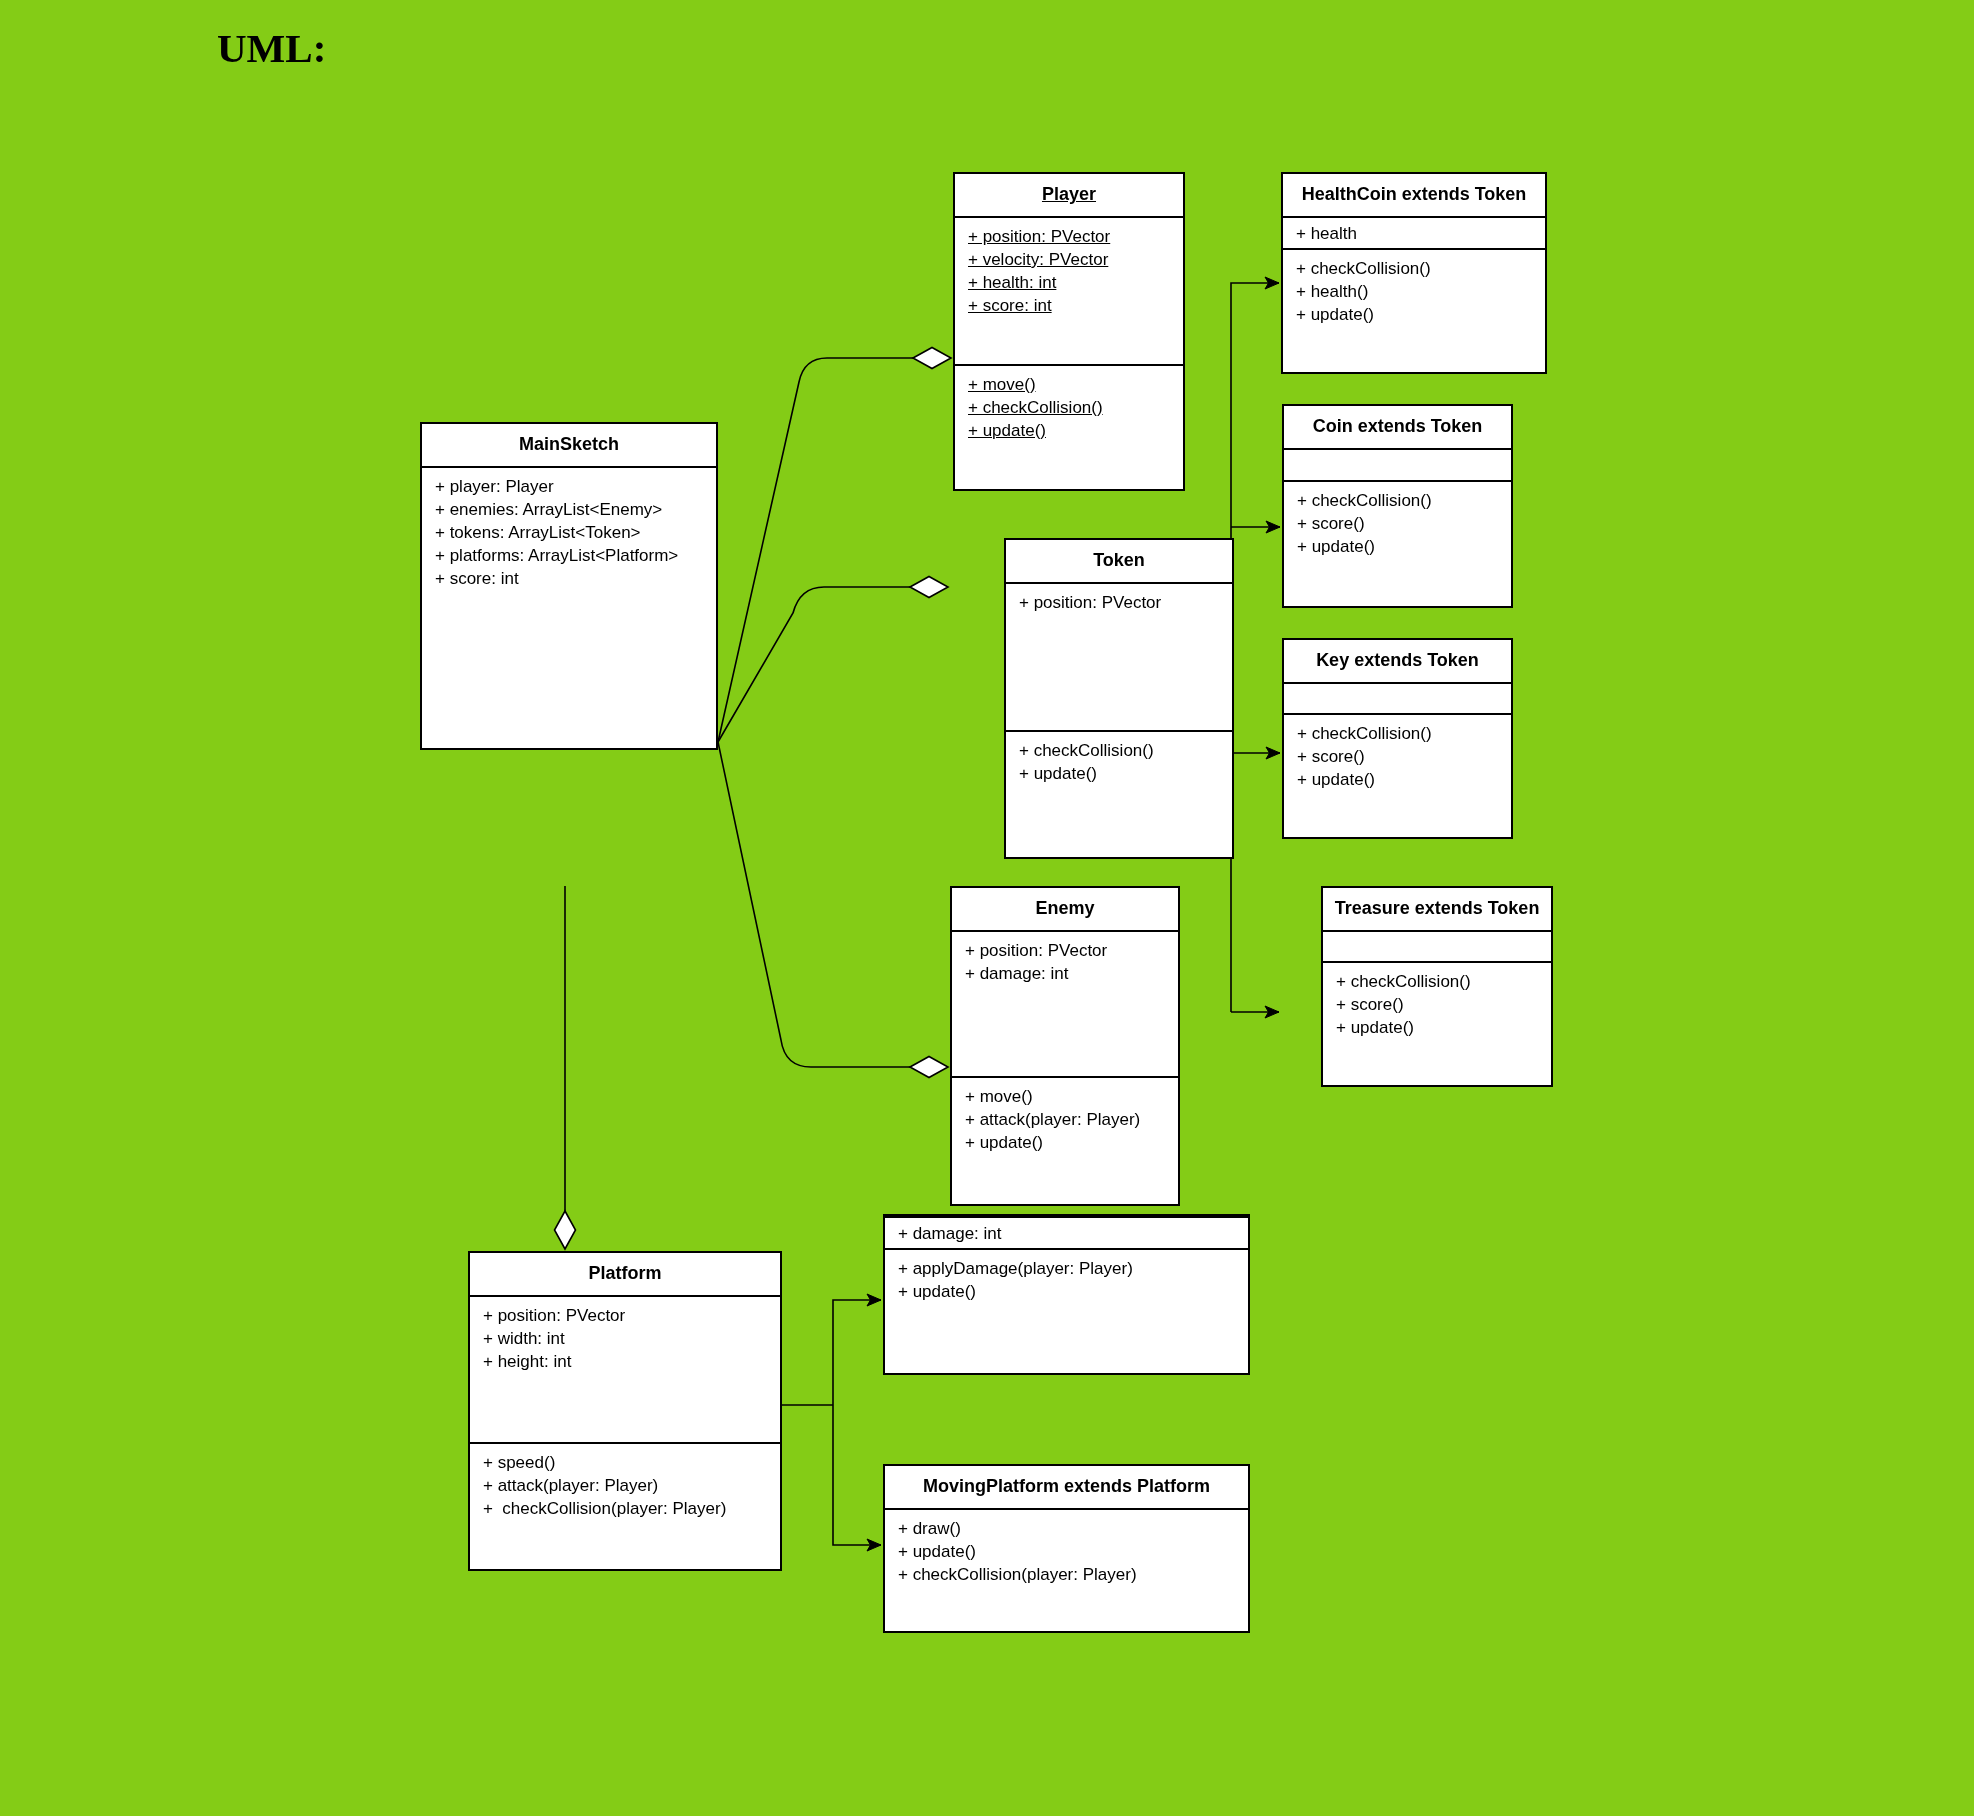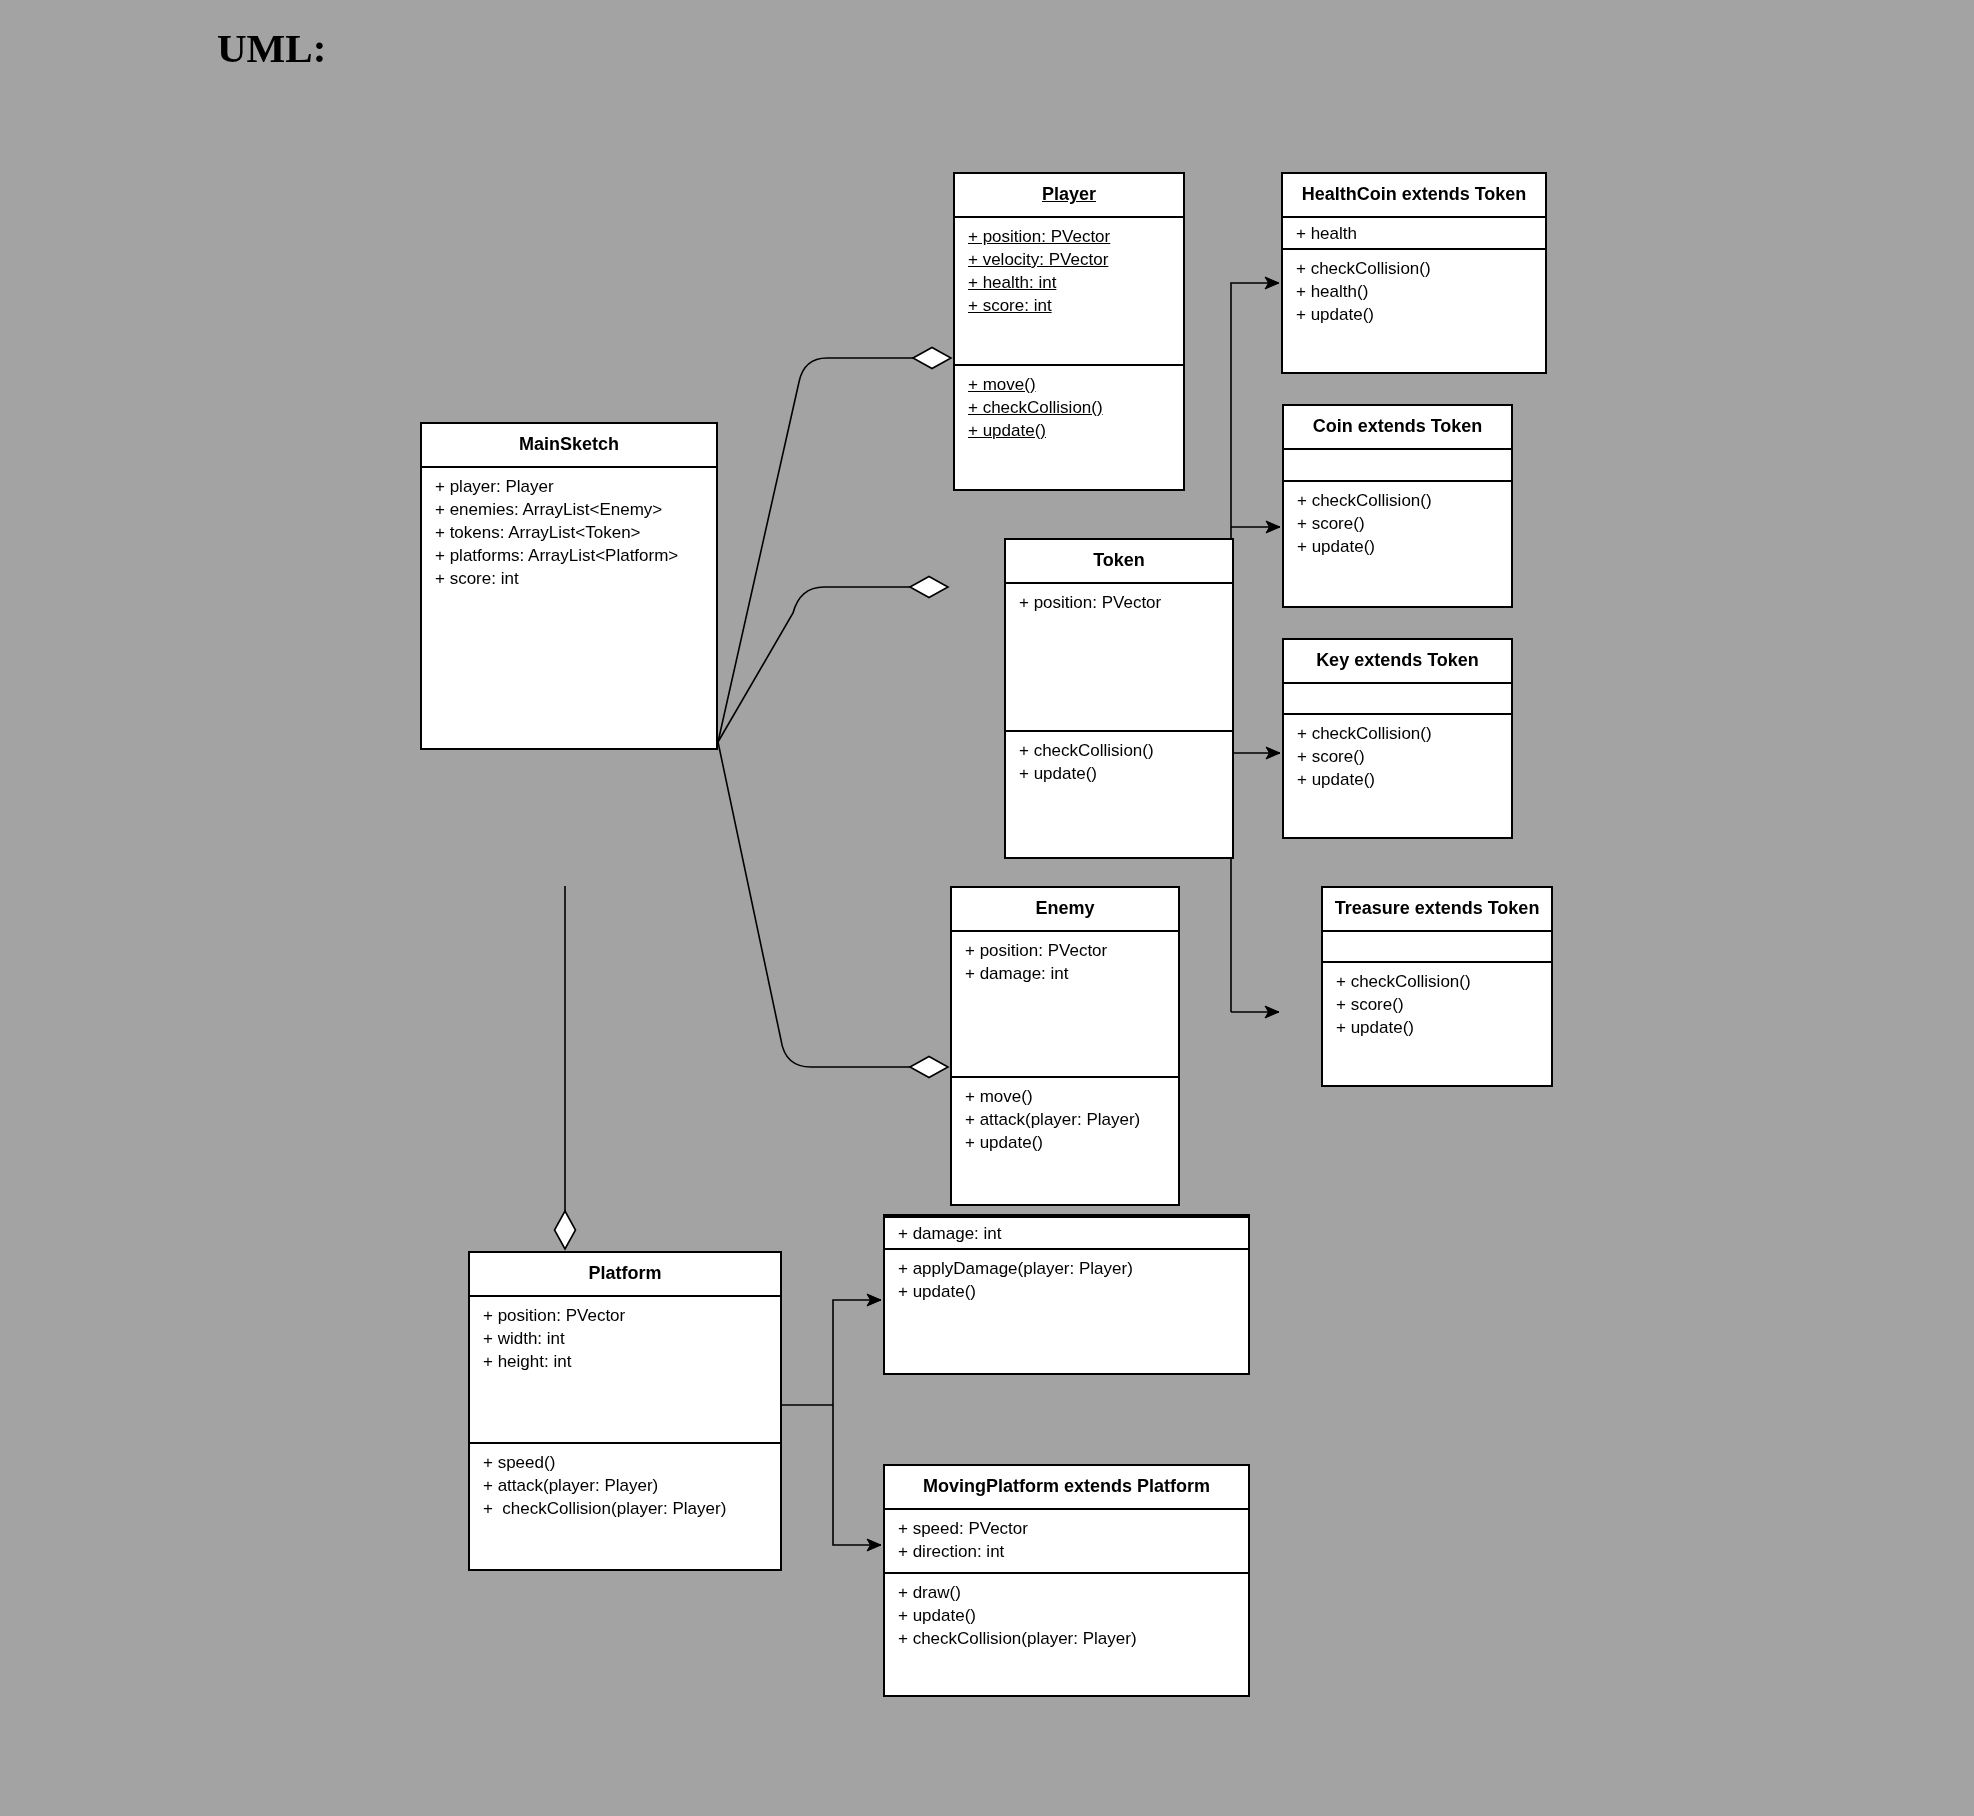--- a/index.html
+++ b/index.html
@@ -4,21 +4,21 @@
 <style>
   html, body {
     margin: 0;
     padding: 0;
     background: #ffffff;
   }
   .canvas {
     position: relative;
     width: 1974px;
     height: 1816px;
-    background: #a3a3a3;
+    background: #84cc16;
     overflow: hidden;
     font-family: "Liberation Sans", sans-serif;
     color: #000000;
   }
   .page-title {
     position: absolute;
     left: 217px;
     top: 24px;
     margin: 0;
     font-family: "Liberation Serif", serif;
@@ -203,24 +203,20 @@
         <div class="member">+ damage: int</div>
       </div>
     <div class="uml-methods" style="height:125px;">
         <div class="member">+ applyDamage(player: Player)</div>
         <div class="member">+ update()</div>
       </div>
   </div>
 
   <div class="uml-class" style="left:883px; top:1464px; width:367px;">
     <div class="uml-header">MovingPlatform extends Platform</div>
-    <div class="uml-attrs" style="height:64px;">
-        <div class="member">+ speed: PVector</div>
-        <div class="member">+ direction: int</div>
-      </div>
     <div class="uml-methods" style="height:123px;">
         <div class="member">+ draw()</div>
         <div class="member">+ update()</div>
         <div class="member">+ checkCollision(player: Player)</div>
       </div>
   </div>
 
 </div>
 
 </body></html>

